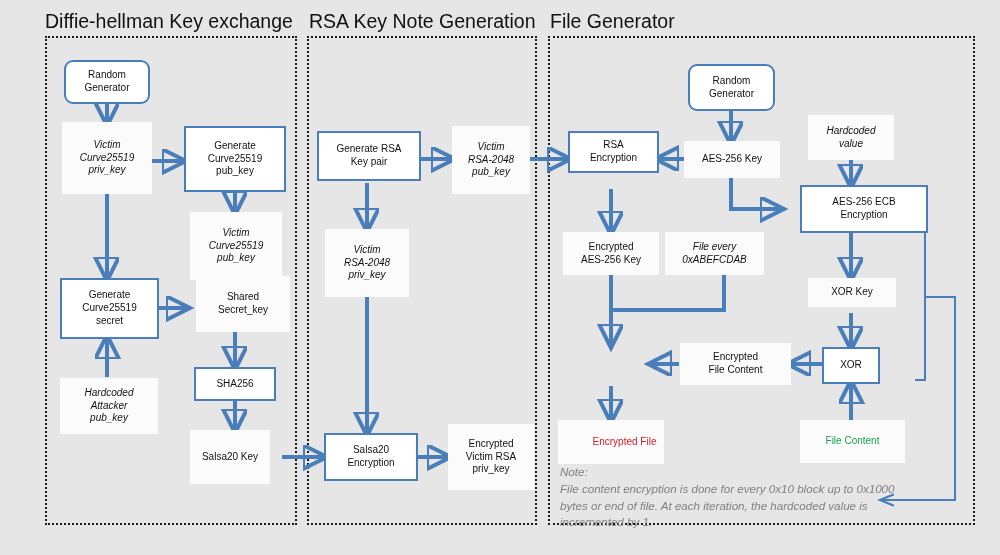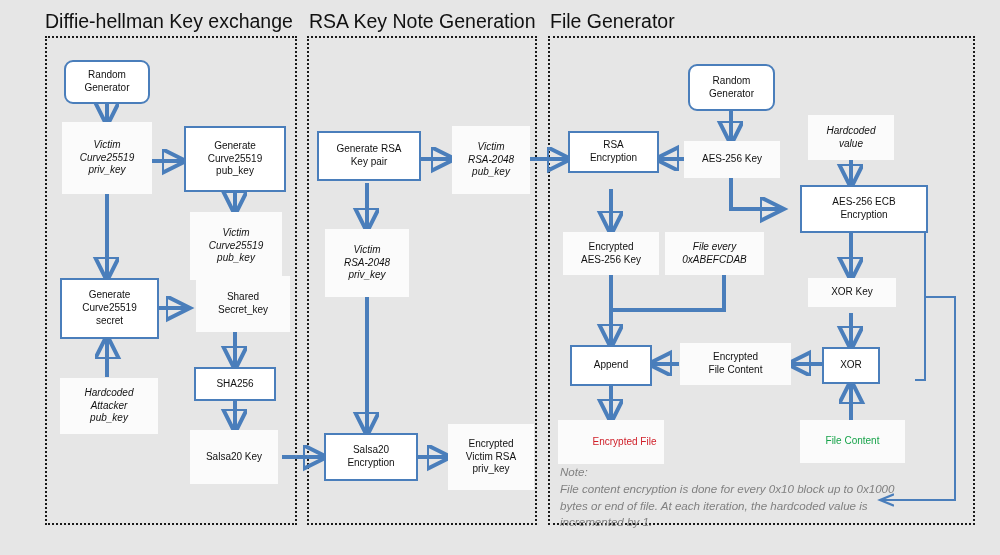--- a/index.html
+++ b/index.html
@@ -183,21 +183,21 @@
   <div class="node plain italic" style="left:60px;top:378px;width:98px;height:56px;">
     <span class="txt">Hardcoded
 Attacker
 pub_key</span>
   </div>
 
   <div class="node bordered" style="left:194px;top:367px;width:82px;height:34px;">
     <span class="txt">SHA256</span>
   </div>
 
-  <div class="node plain" style="left:190px;top:430px;width:88px;height:54px;">
+  <div class="node plain" style="left:190px;top:430px;width:80px;height:54px;">
     <span class="txt">Salsa20 Key</span>
   </div>
 
   <div class="node bordered" style="left:317px;top:131px;width:104px;height:50px;">
     <span class="txt">Generate RSA
 Key pair</span>
   </div>
 
   <div class="node plain italic" style="left:452px;top:126px;width:78px;height:68px;">
     <span class="txt">Victim
@@ -253,23 +253,20 @@
 
   <div class="node plain italic" style="left:665px;top:232px;width:99px;height:43px;">
     <span class="txt">File every
 0xABEFCDAB</span>
   </div>
 
   <div class="node plain" style="left:808px;top:278px;width:88px;height:29px;">
     <span class="txt">XOR Key</span>
   </div>
 
-  <div class="node bordered" style="left:570px;top:345px;width:82px;height:41px;">
-    <span class="txt">Append</span>
-  </div>
 
   <div class="node plain" style="left:680px;top:343px;width:111px;height:42px;">
     <span class="txt">Encrypted
 File Content</span>
   </div>
 
   <div class="node bordered" style="left:822px;top:347px;width:58px;height:37px;">
     <span class="txt">XOR</span>
   </div>
 

